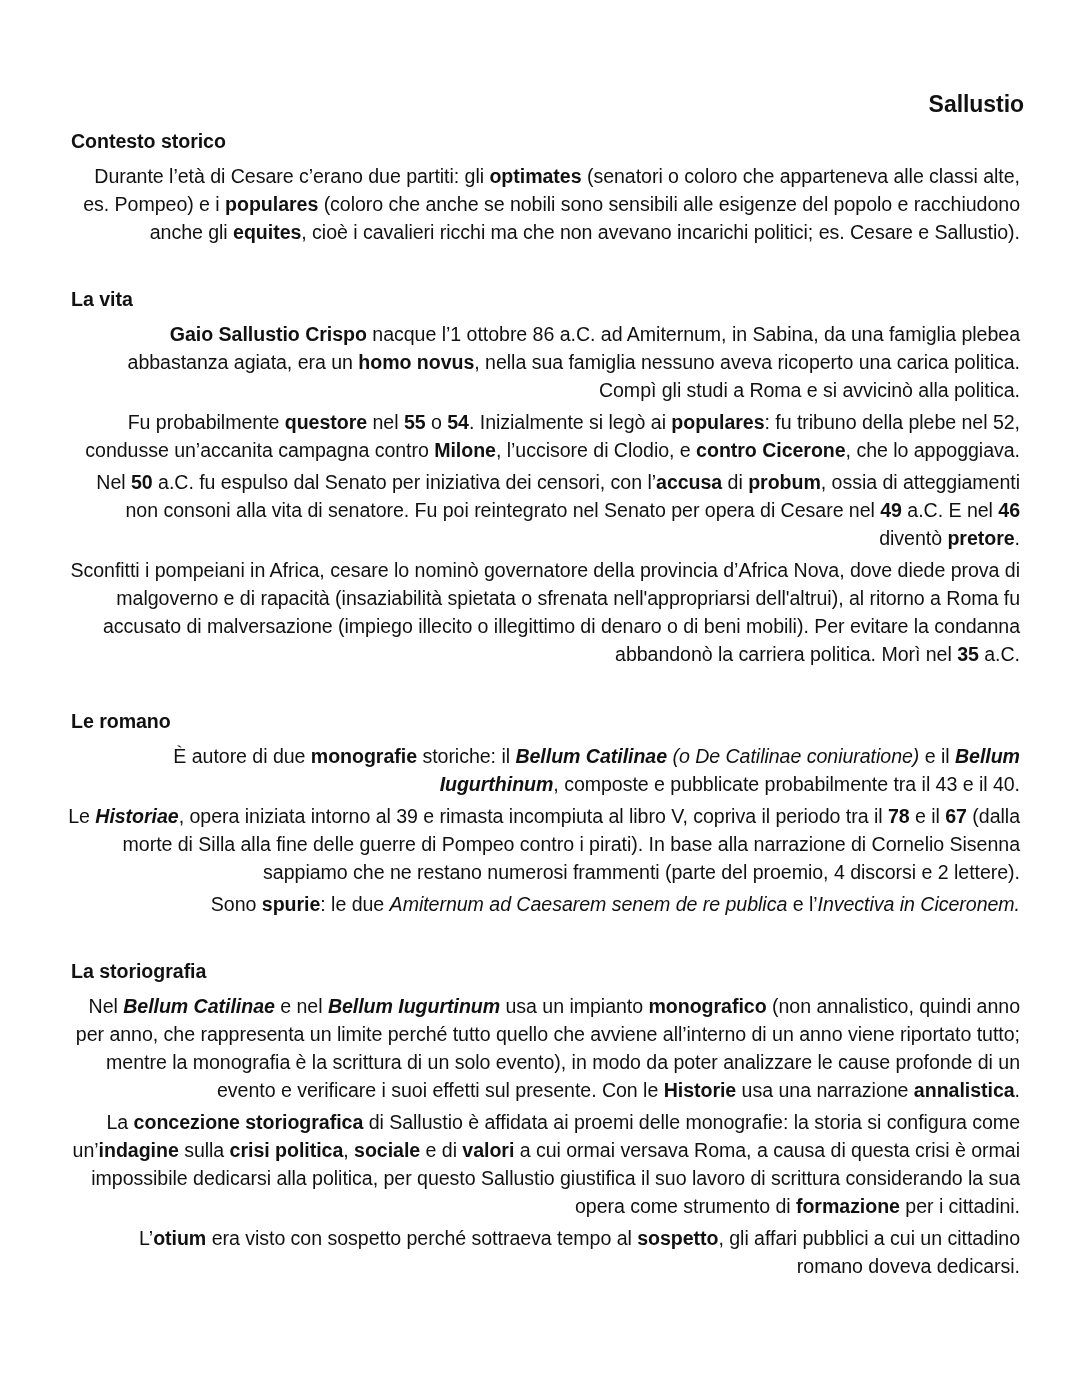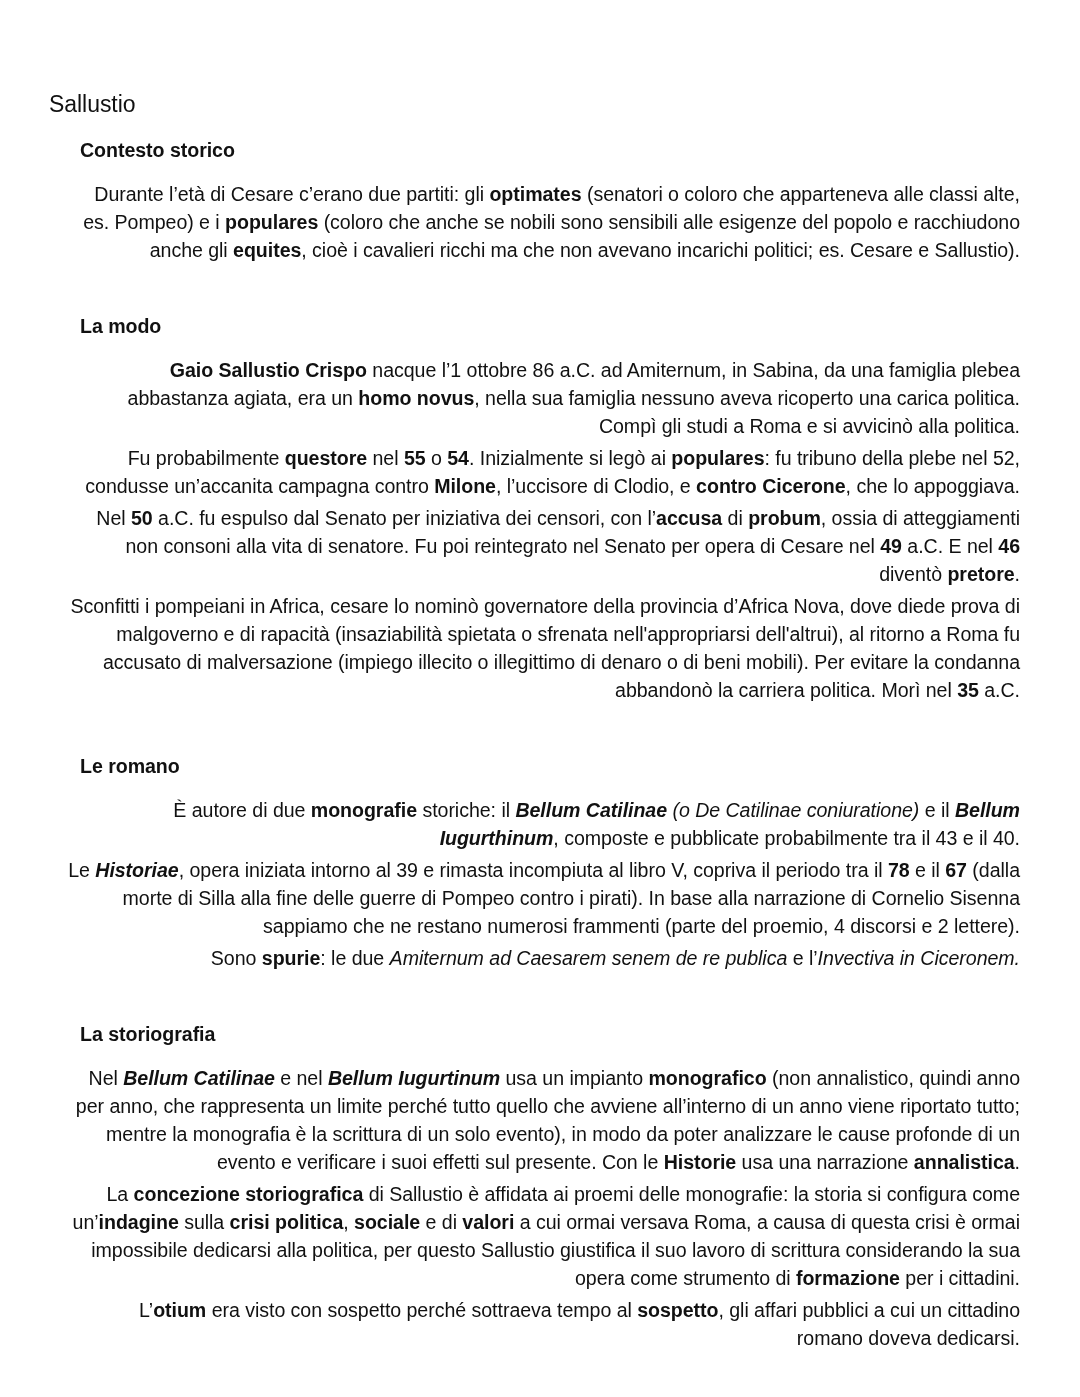--- a/index.html
+++ b/index.html
@@ -4,42 +4,42 @@
 <style>
   html, body { margin: 0; padding: 0; background: #ffffff; }
   body { width: 1080px; height: 1397px; position: relative; overflow: hidden; }
   .page {
     position: absolute; left: 64px; top: 88px; width: 960px;
     font-family: "Liberation Sans", sans-serif;
     font-size: 19.6px; line-height: 28px; color: #111111;
     letter-spacing: -0.05px;
   }
   .title {
-    text-align: left; font-weight: normal; font-size: 23px;
+    text-align: right; font-weight: bold; font-size: 23px;
     line-height: 32px; margin: 0 0 0 -15px; height: 32px;
   }
-  .heading { font-weight: bold; margin: 16px; }
+  .heading { font-weight: bold; margin: 7px; }
   p { margin: 4px; text-align: right; }
   .gap { height: 28px; }
   b { font-weight: bold; }
   i { font-style: italic; }
 </style>
 </head>
 <body>
 
 <div class="page">
   <div class="title">Sallustio</div>
   <div id="sections">
       <div>
         <div class="heading">Contesto storico</div>
         <p><span>Durante l’età di Cesare c’erano due partiti: gli </span><b>optimates</b><span> (senatori o coloro che apparteneva alle classi alte, es. Pompeo) e i </span><b>populares</b><span> (coloro che anche se nobili sono sensibili alle esigenze del popolo e racchiudono anche gli </span><b>equites</b><span>, cioè i cavalieri ricchi ma che non avevano incarichi politici; es. Cesare e Sallustio).</span></p>
       </div>
       <div class="gap"></div>
       <div>
-        <div class="heading">La modo</div>
+        <div class="heading">La vita</div>
         <p><b>Gaio Sallustio Crispo</b><span> nacque l’1 ottobre 86 a.C. ad Amiternum, in Sabina, da una famiglia plebea abbastanza agiata, era un </span><b>homo novus</b><span>, nella sua famiglia nessuno aveva ricoperto una carica politica. Compì gli studi a Roma e si avvicinò alla politica.</span></p>
         <p><span>Fu probabilmente </span><b>questore</b><span> nel </span><b>55</b><span> o </span><b>54</b><span>. Inizialmente si legò ai </span><b>populares</b><span>: fu tribuno della plebe nel 52, condusse un’accanita campagna contro </span><b>Milone</b><span>, l’uccisore di Clodio, e </span><b>contro Cicerone</b><span>, che lo appoggiava.</span></p>
         <p><span>Nel </span><b>50</b><span> a.C. fu espulso dal Senato per iniziativa dei censori, con l’</span><b>accusa</b><span> di </span><b>probum</b><span>, ossia di atteggiamenti non consoni alla vita di senatore. Fu poi reintegrato nel Senato per opera di Cesare nel </span><b>49</b><span> a.C. E nel </span><b>46</b><span> diventò </span><b>pretore</b><span>.</span></p>
         <p><span>Sconfitti i pompeiani in Africa, cesare lo nominò governatore della provincia d’Africa Nova, dove diede prova di malgoverno e di rapacità (insaziabilità spietata o sfrenata nell'appropriarsi dell'altrui), al ritorno a Roma fu accusato di malversazione (impiego illecito o illegittimo di denaro o di beni mobili). Per evitare la condanna abbandonò la carriera politica. Morì nel </span><b>35</b><span> a.C.</span></p>
       </div>
       <div class="gap"></div>
       <div>
         <div class="heading">Le romano</div>
         <p><span>È autore di due </span><b>monografie</b><span> storiche: il </span><b><i>Bellum Catilinae</i></b><span> </span><i>(o De Catilinae coniuratione)</i><span> e il </span><b><i>Bellum Iugurthinum</i></b><span>, composte e pubblicate probabilmente tra il 43 e il 40.</span></p>
         <p><span>Le </span><b><i>Historiae</i></b><span>, opera iniziata intorno al 39 e rimasta incompiuta al libro V, copriva il periodo tra il </span><b>78</b><span> e il </span><b>67</b><span> (dalla morte di Silla alla fine delle guerre di Pompeo contro i pirati). In base alla narrazione di Cornelio Sisenna sappiamo che ne restano numerosi frammenti (parte del proemio, 4 discorsi e 2 lettere).</span></p>

